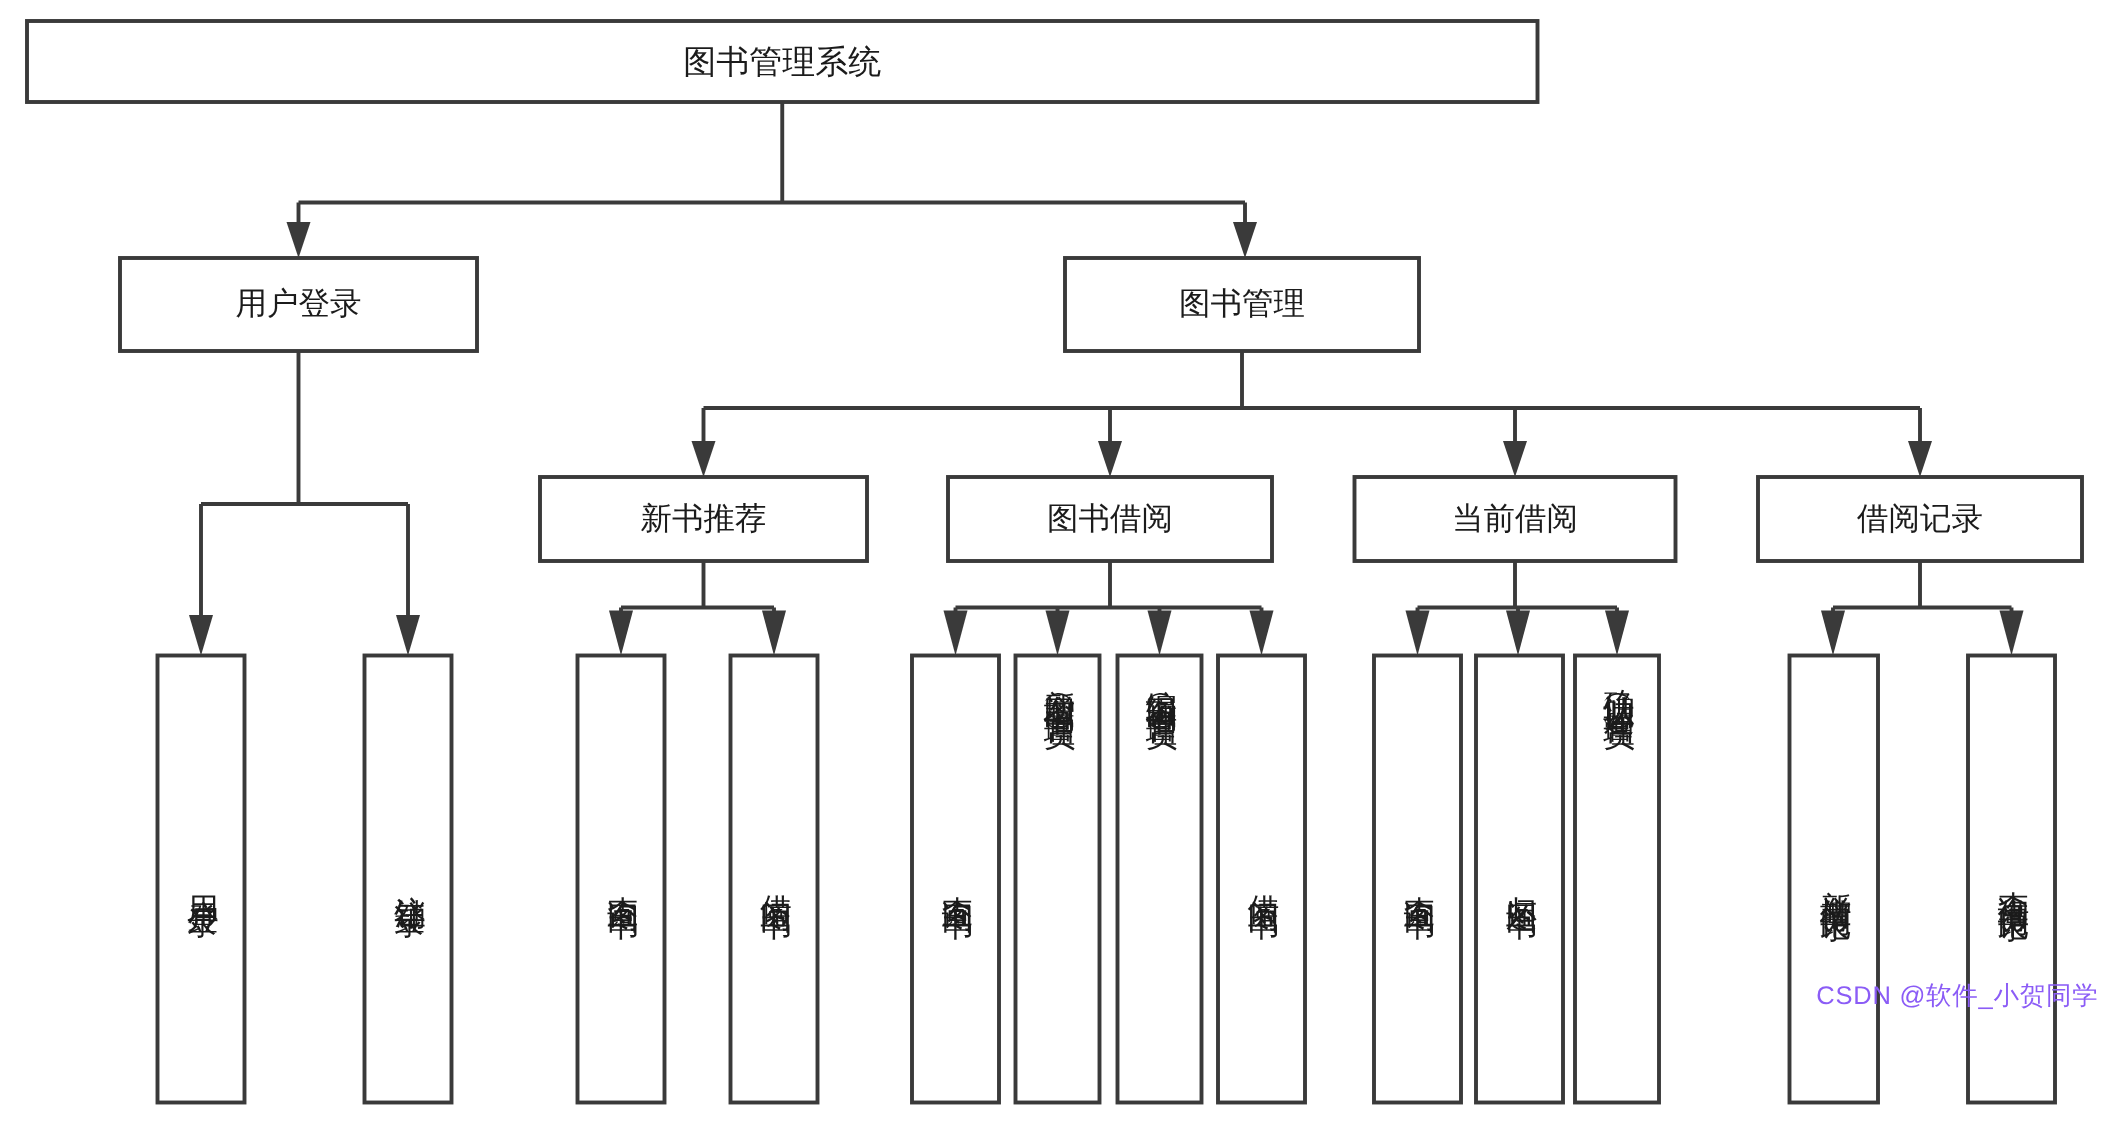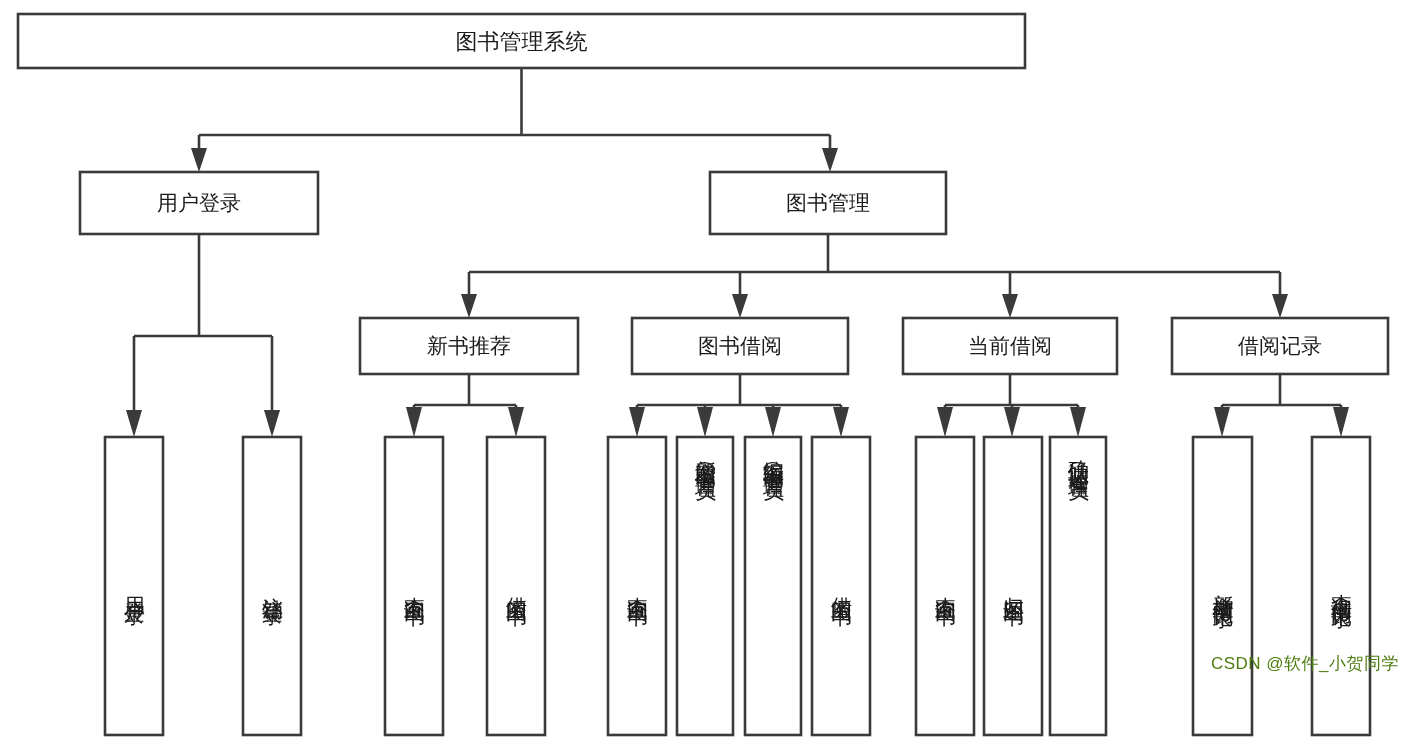--- a/index.html
+++ b/index.html
@@ -72,21 +72,21 @@
     color: #1b1b1b;
     white-space: nowrap;
     text-align: center;
   }
   .watermark {
     position: absolute;
     right: 6px;
     bottom: 4px;
     font-family: "Liberation Sans", sans-serif;
     font-size: 17px;
-    color: #4d7c0f;
+    color: #8b5cf6;
     white-space: nowrap;
     letter-spacing: 0.5px;
   }
 </style>
 </head>
 <body>
 
 <div id="diagram-root">
 
   <svg class="diagram-svg" viewBox="0 0 1405 747" xmlns="http://www.w3.org/2000/svg">

